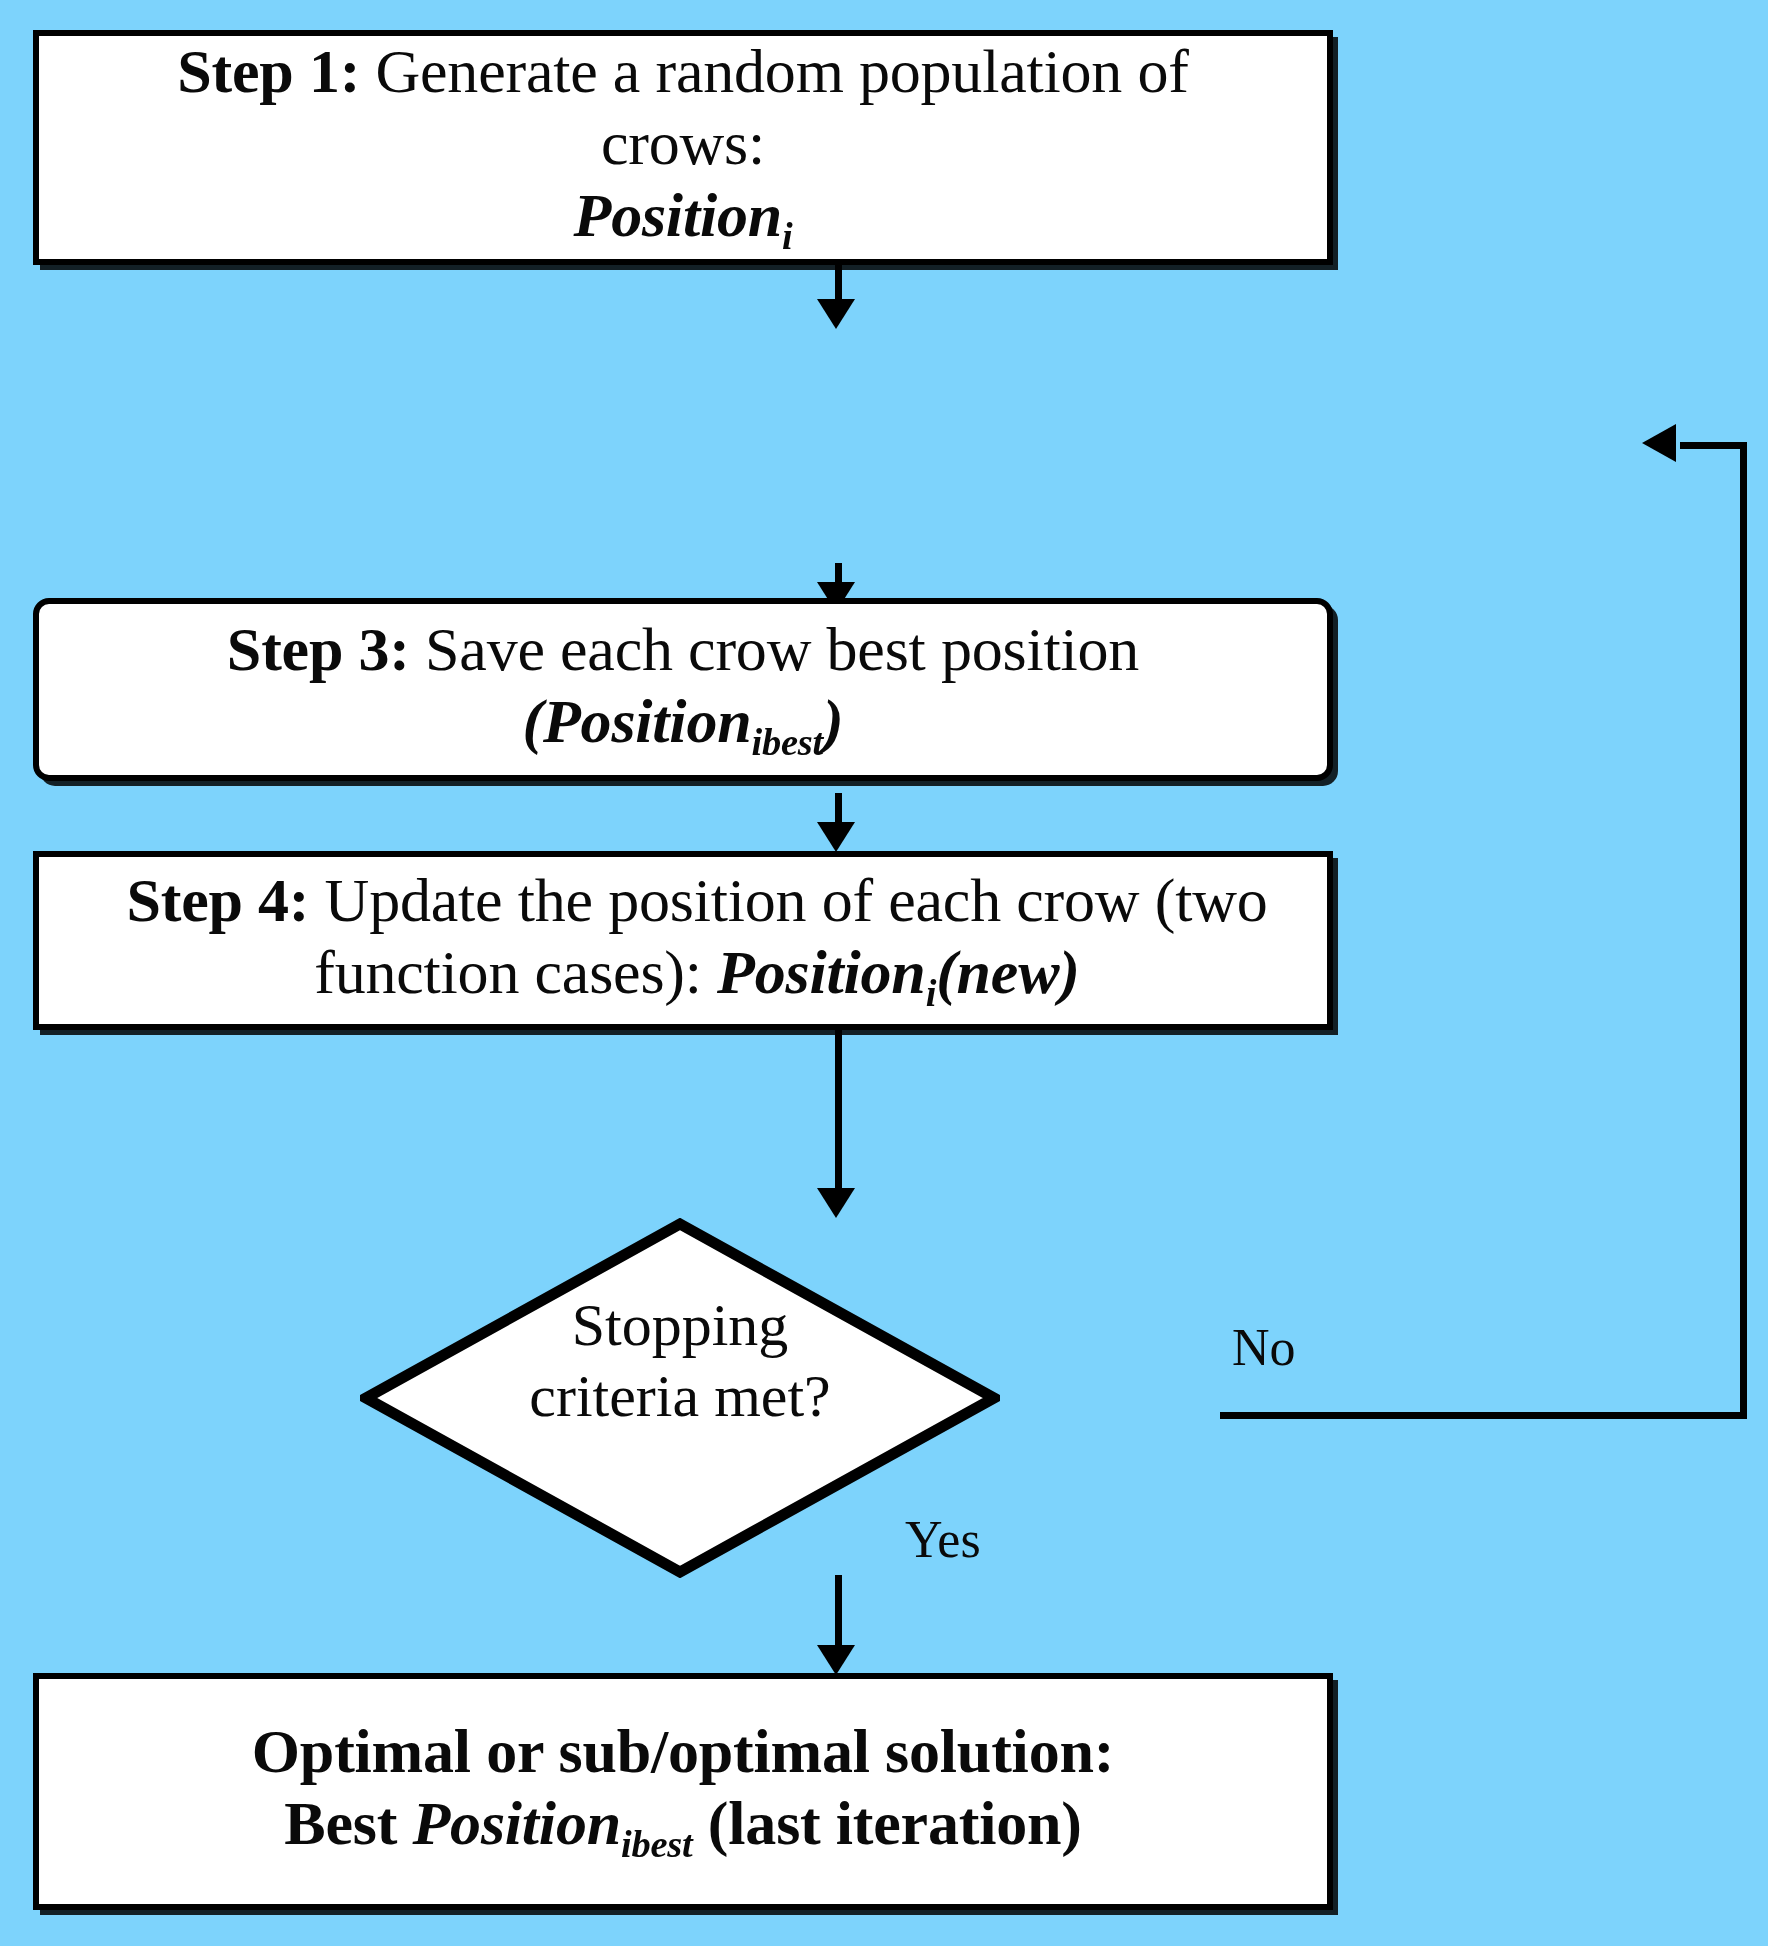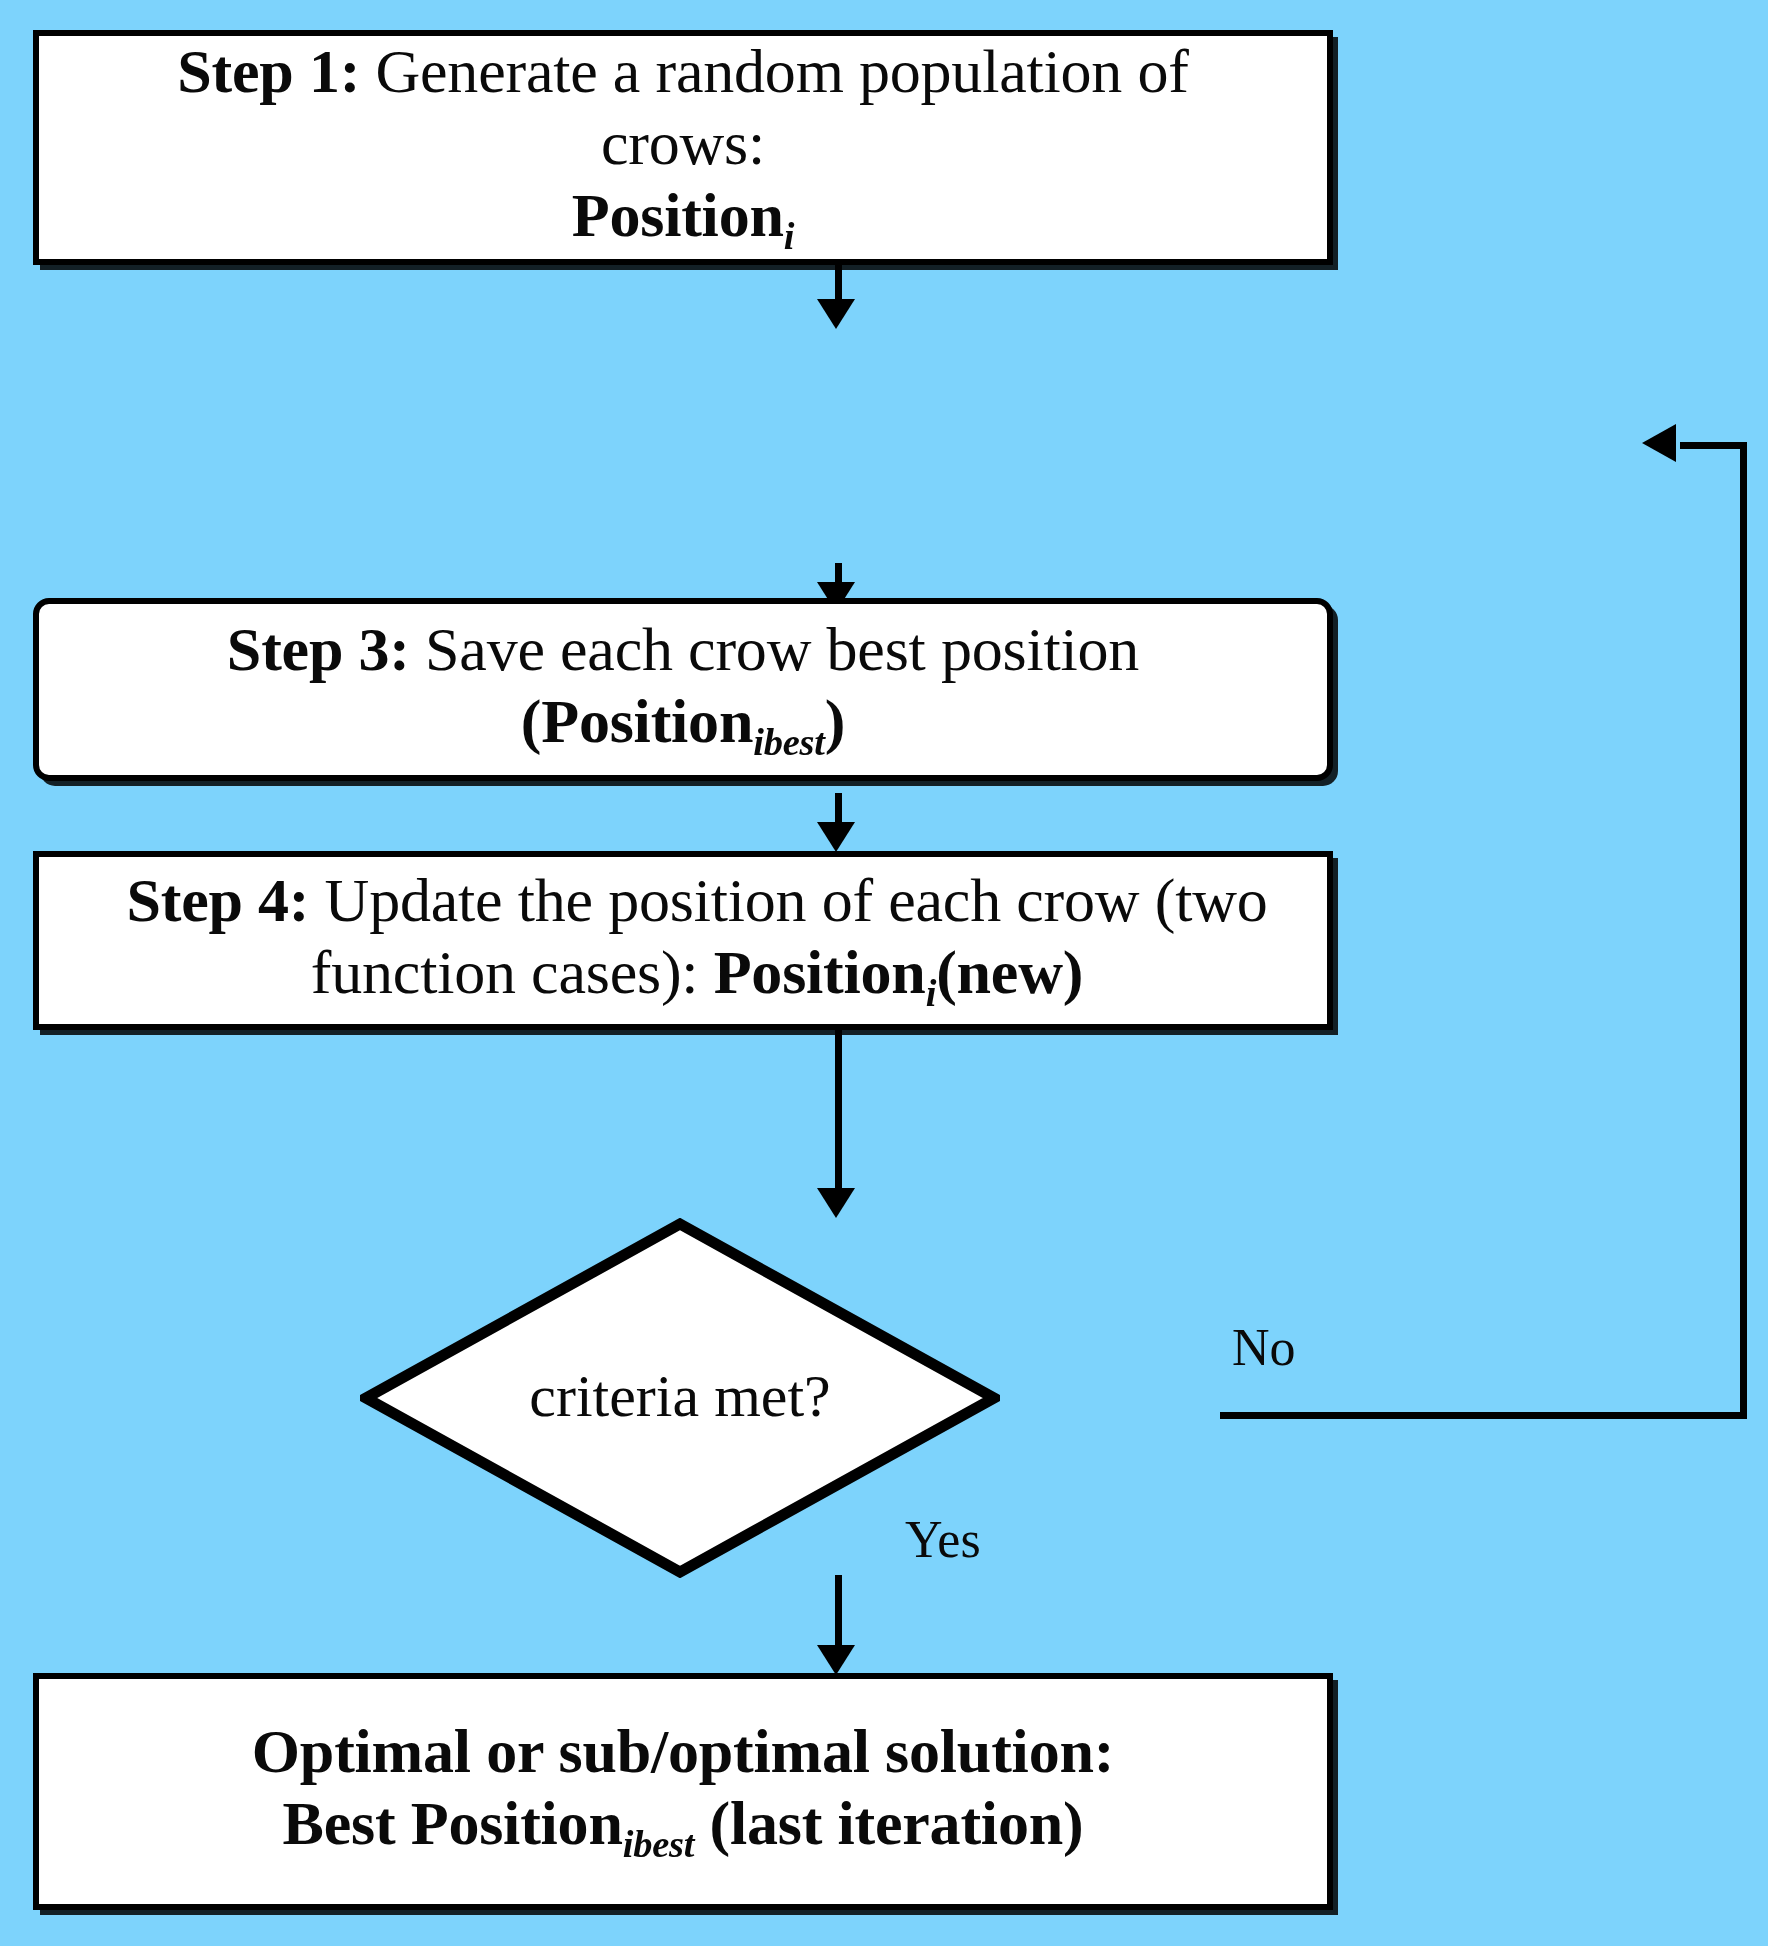--- a/index.html
+++ b/index.html
@@ -28,21 +28,21 @@
     letter-spacing:-0.2px;
   }
 
   .b1{left:33px;  top:30px;   width:1300px; height:235px;}
   .b2{left:33px;  top:328px;  width:1300px; height:235px;}
   .b3{left:33px;  top:598px;  width:1300px; height:183px;border-radius:16px;}
   .b4{left:33px;  top:851px;  width:1300px; height:179px;padding-left:28px;}
   .b5{left:33px;  top:1673px; width:1300px; height:237px;}
 
   .lbl{font-weight:bold;}
-  .pos{font-weight:bold;margin-top:20px;}
+  .pos{font-weight:bold;font-style:italic;margin-top:20px;}
   .sub{font-size:0.62em;font-weight:bold;font-style:italic;vertical-align:sub;}
 
   
   #diamond-wrap{
     position:absolute;
     left:360px; top:1218px;
     width:640px; height:360px;
   }
   #diamond-wrap svg{display:block;width:100%;height:100%;}
   #diamond-label{
@@ -145,21 +145,21 @@
 
   <div class="conn vline a4-line"></div>
   <div class="arrow-down a4-head"></div>
 
   <div id="diamond-wrap">
     <svg viewBox="0 0 640 360" preserveAspectRatio="none">
       <polygon points="320,6 634,180 320,354 6,180" fill="#ffffff" stroke="#000000" stroke-width="11" stroke-linejoin="miter"></polygon>
     </svg>
   </div>
   <div id="diamond-label">
-    <br>
+    <span>Stopping</span><br>
     <span>criteria met?</span>
   </div>
 
   <div class="conn hline loop-h-bottom"></div>
   <div class="conn vline loop-v"></div>
   <div class="conn hline loop-h-top"></div>
   <div class="arrow-left loop-head"></div>
   <div class="edge-label lbl-no">No</div>
 
   <div class="conn vline a5-line"></div>

